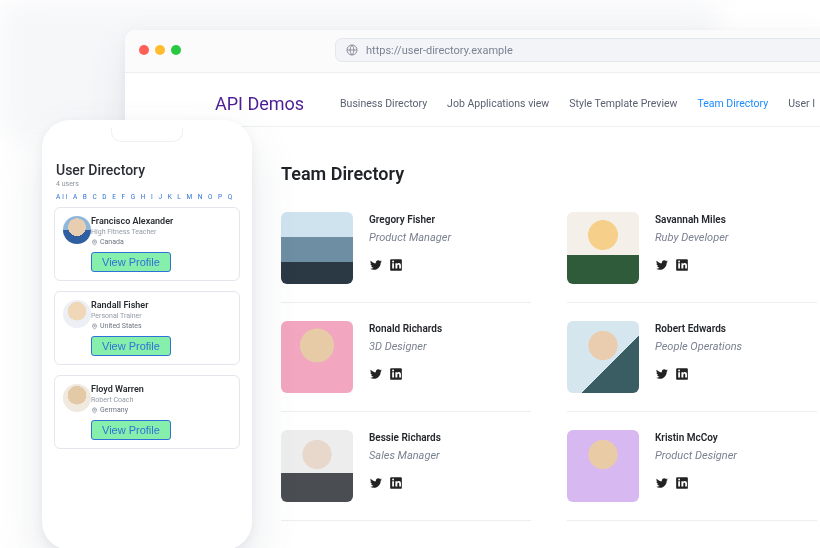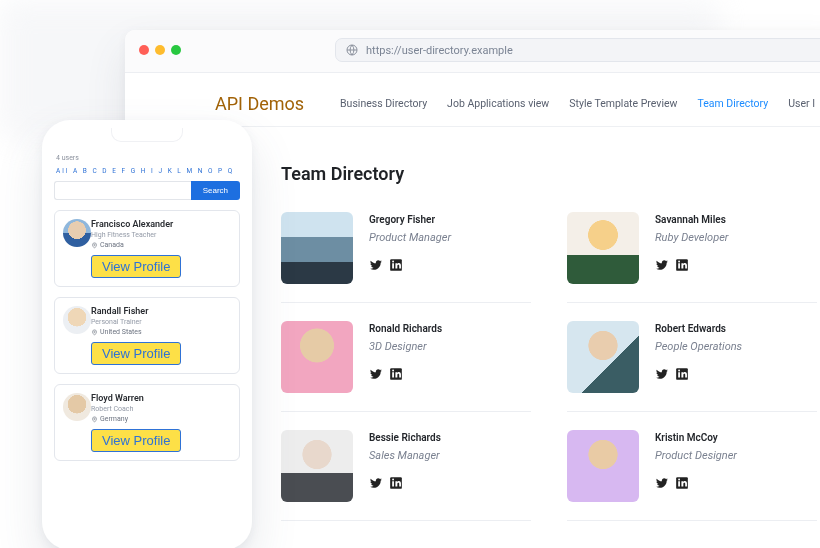--- a/index.html
+++ b/index.html
@@ -43,21 +43,21 @@
     font-size:11px; color:#7b8494;
     height: 24px;
   }
   .urlbar svg { flex:0 0 auto; }
 
   .app-header {
     display:flex; align-items:center; justify-content:space-between;
     padding: 20px 30px 12px 90px;
     border-bottom: 1px solid #eef0f3;
   }
-  .brand { font-size: 18px; font-weight: 400; color:#a16207; }
+  .brand { font-size: 18px; font-weight: 400; color:#4c1d95; }
   .topnav { display:flex; gap:20px; font-size:10.5px; color:#5a6170; }
   .topnav .nav-item { white-space: nowrap; cursor:pointer; }
   .topnav .nav-item.active { color:#1d8cff; }
 
   .page-body { padding: 36px 30px 20px 156px; }
   .page-title { font-size:18px; font-weight:600; color:#1f2226; margin-bottom: 28px; }
 
   .team-grid {
     display:grid;
     grid-template-columns: repeat(2, 250px);
@@ -117,22 +117,22 @@
   .avatar-sm { width:28px; height:28px; border-radius:50%; flex:0 0 auto; }
   .asm1{background:radial-gradient(circle at 50% 40%,#e8cdb0 0 40%,transparent 41%),linear-gradient(180deg,#8fb7dc 0 50%,#2f5fa0 50% 100%);}
   .asm2{background:radial-gradient(circle at 50% 40%,#efd7b7 0 42%,transparent 43%),#eceff3;}
   .asm3{background:radial-gradient(circle at 50% 40%,#e4c9a6 0 42%,transparent 43%),#f0e9df;}
   .card-body { display:flex; flex-direction:column; gap:2px;}
   .cname{font-size:9px; font-weight:600; color:#2a2d32;}
   .crole{font-size:7px; color:#939aa7;}
   .cloc{font-size:7px; color:#6c7380; display:flex; align-items:center; gap:2px;}
   .viewbtn{
     margin-top:4px; align-self:flex-start;
-    border:1px solid #2f72d6; color:#2f72d6; background:#fde047;
-    font-size:13px; padding:3px 10px; border-radius:3px; cursor:pointer;
+    border:1px solid #2f72d6; color:#2f72d6; background:#86efac;
+    font-size:11px; padding:3px 10px; border-radius:3px; cursor:pointer;
   }
 </style>
 </head>
 <body>
 
 <div class="stage">
   <div class="bg-shadow"></div>
 
   <div class="browser">
     <div class="titlebar">
@@ -278,26 +278,23 @@
                 </svg>
             </div>
           </div>
         </div>
       </div>
     </div>
   </div>
 
   <div class="phone">
     <div class="notch"></div>
+    <div class="ph-title">User Directory</div>
     <div class="ph-sub">4 users</div>
     <div class="alpha">All A B C D E F G H I J K L M N O P Q R S T U V W X Y Z</div>
-    <div class="searchrow">
-      <input type="text" placeholder="" style="">
-      <button class="searchbtn">Search</button>
-    </div>
 
     <div class="card">
       <div class="avatar-sm asm1"></div>
       <div class="card-body">
         <div class="cname">Francisco Alexander</div>
         <div class="crole">High Fitness Teacher</div>
         <div class="cloc">
           <svg width="7" height="7" viewBox="0 0 24 24" fill="none" stroke="#6c7380" stroke-width="2">
               <path d="M12 21s-7-6.2-7-11a7 7 0 1114 0c0 4.8-7 11-7 11z"></path>
               <circle cx="12" cy="10" r="2.5"></circle>

